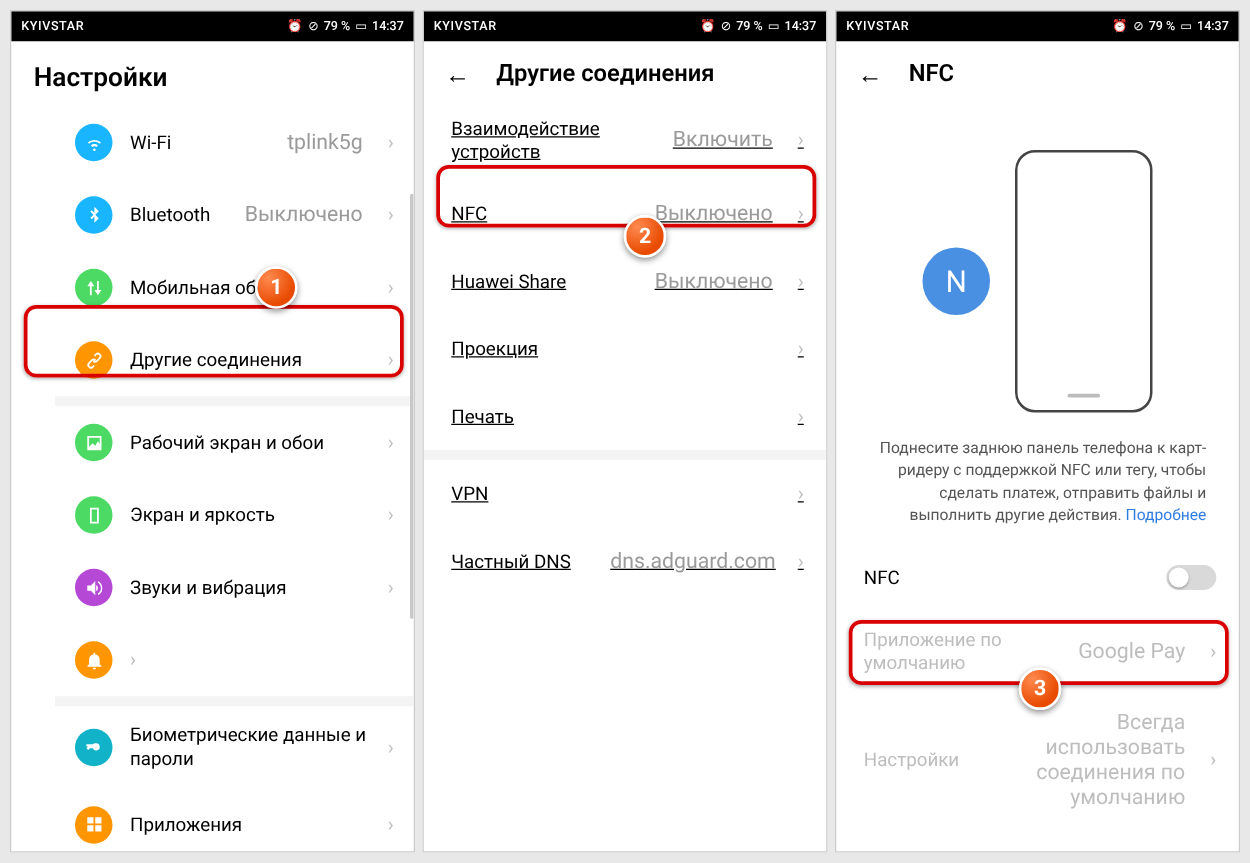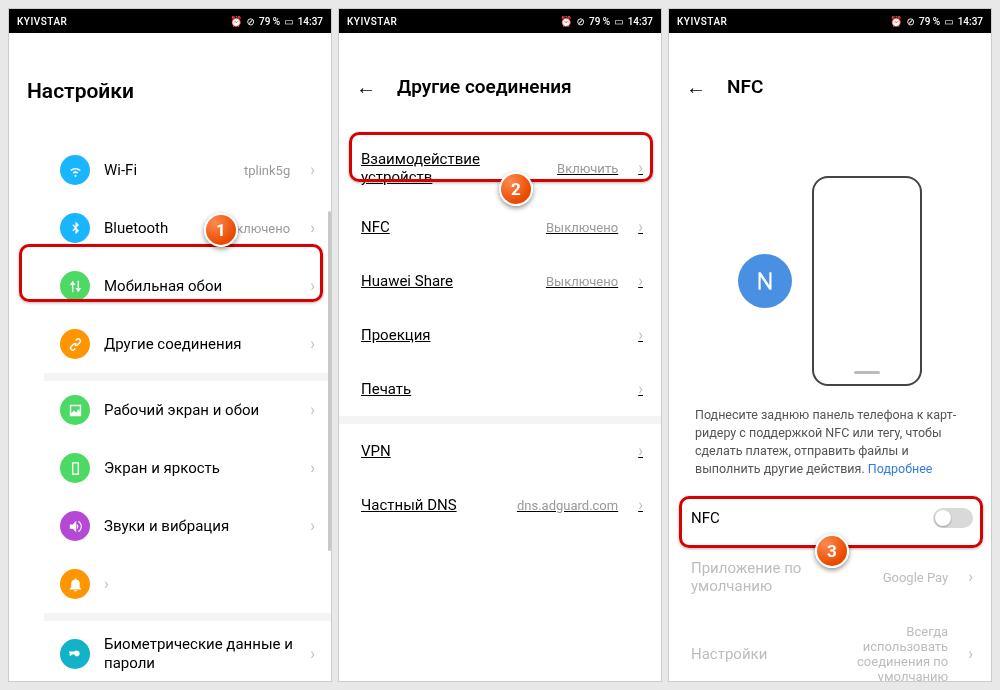--- a/index.html
+++ b/index.html
@@ -14,21 +14,20 @@
   }
   .phone {
     width: 326px;
     height: 674px;
     background: #fff;
     position: relative;
     overflow: hidden;
     border: 1px solid #ccc;
     display: flex;
     flex-direction: column;
-    gap: 28px;
   }
   .status-bar {
     height: 24px;
     background: #000;
     color: #fff;
     display: flex;
     align-items: center;
     justify-content: space-between;
     font-size: 10px;
     padding: 0 8px;
@@ -75,21 +74,21 @@
   }
   .row .icon svg { width: 17px; height: 17px; fill: #fff; }
   .row .label {
     flex: 1;
     font-size: 15px;
     color: #000;
     line-height: 1.2;
   }
   .row .multi { line-height: 1.25; }
   .row .value {
-    font-size: 13px;
+    font-size: 17px;
     color: #9a9a9a;
     margin-right: 6px;
     text-align: right;
     max-width: 130px;
   }
   .row .chev {
     color: #c0c0c0;
     font-size: 16px;
     line-height: 1;
   }
@@ -158,21 +157,21 @@
     bottom: 10px; left: 50%;
     transform: translateX(-50%);
     width: 26px; height: 3px;
     background: #bbb;
     border-radius: 2px;
   }
   .nfc-desc {
     padding: 10px 26px 12px;
     font-size: 12.5px;
     color: #555;
-    text-align: left;
+    text-align: right;
     line-height: 1.45;
   }
   .nfc-desc .link { color: #2f7de1; }
 
   .toggle {
     width: 40px; height: 20px;
     border-radius: 10px;
     background: #d9d9d9;
     position: relative;
     flex-shrink: 0;

